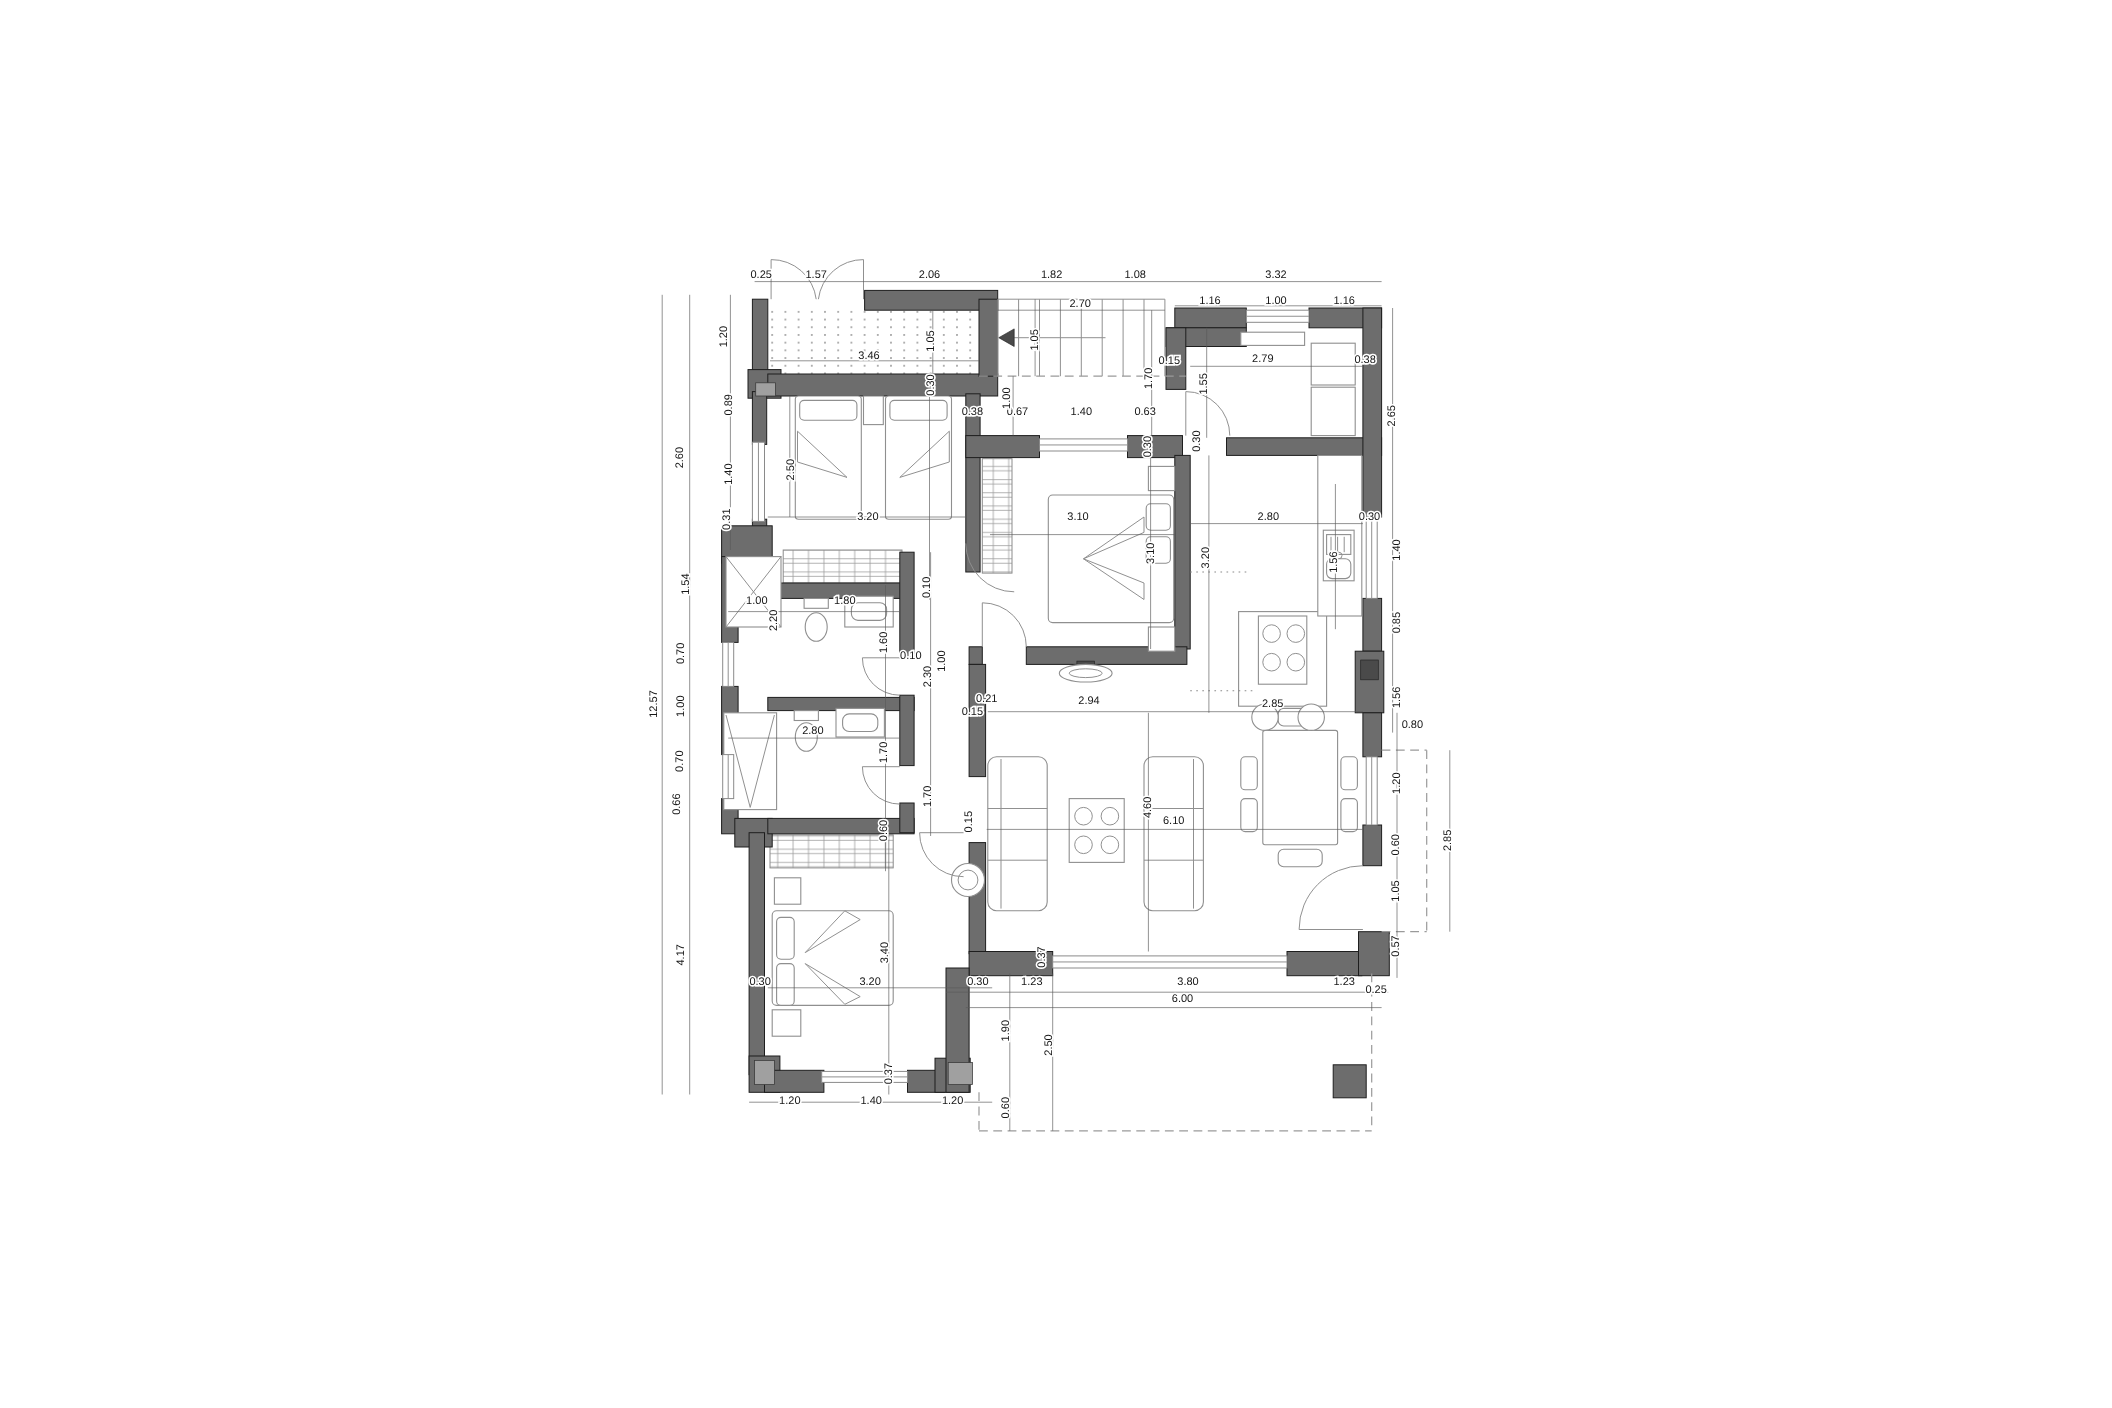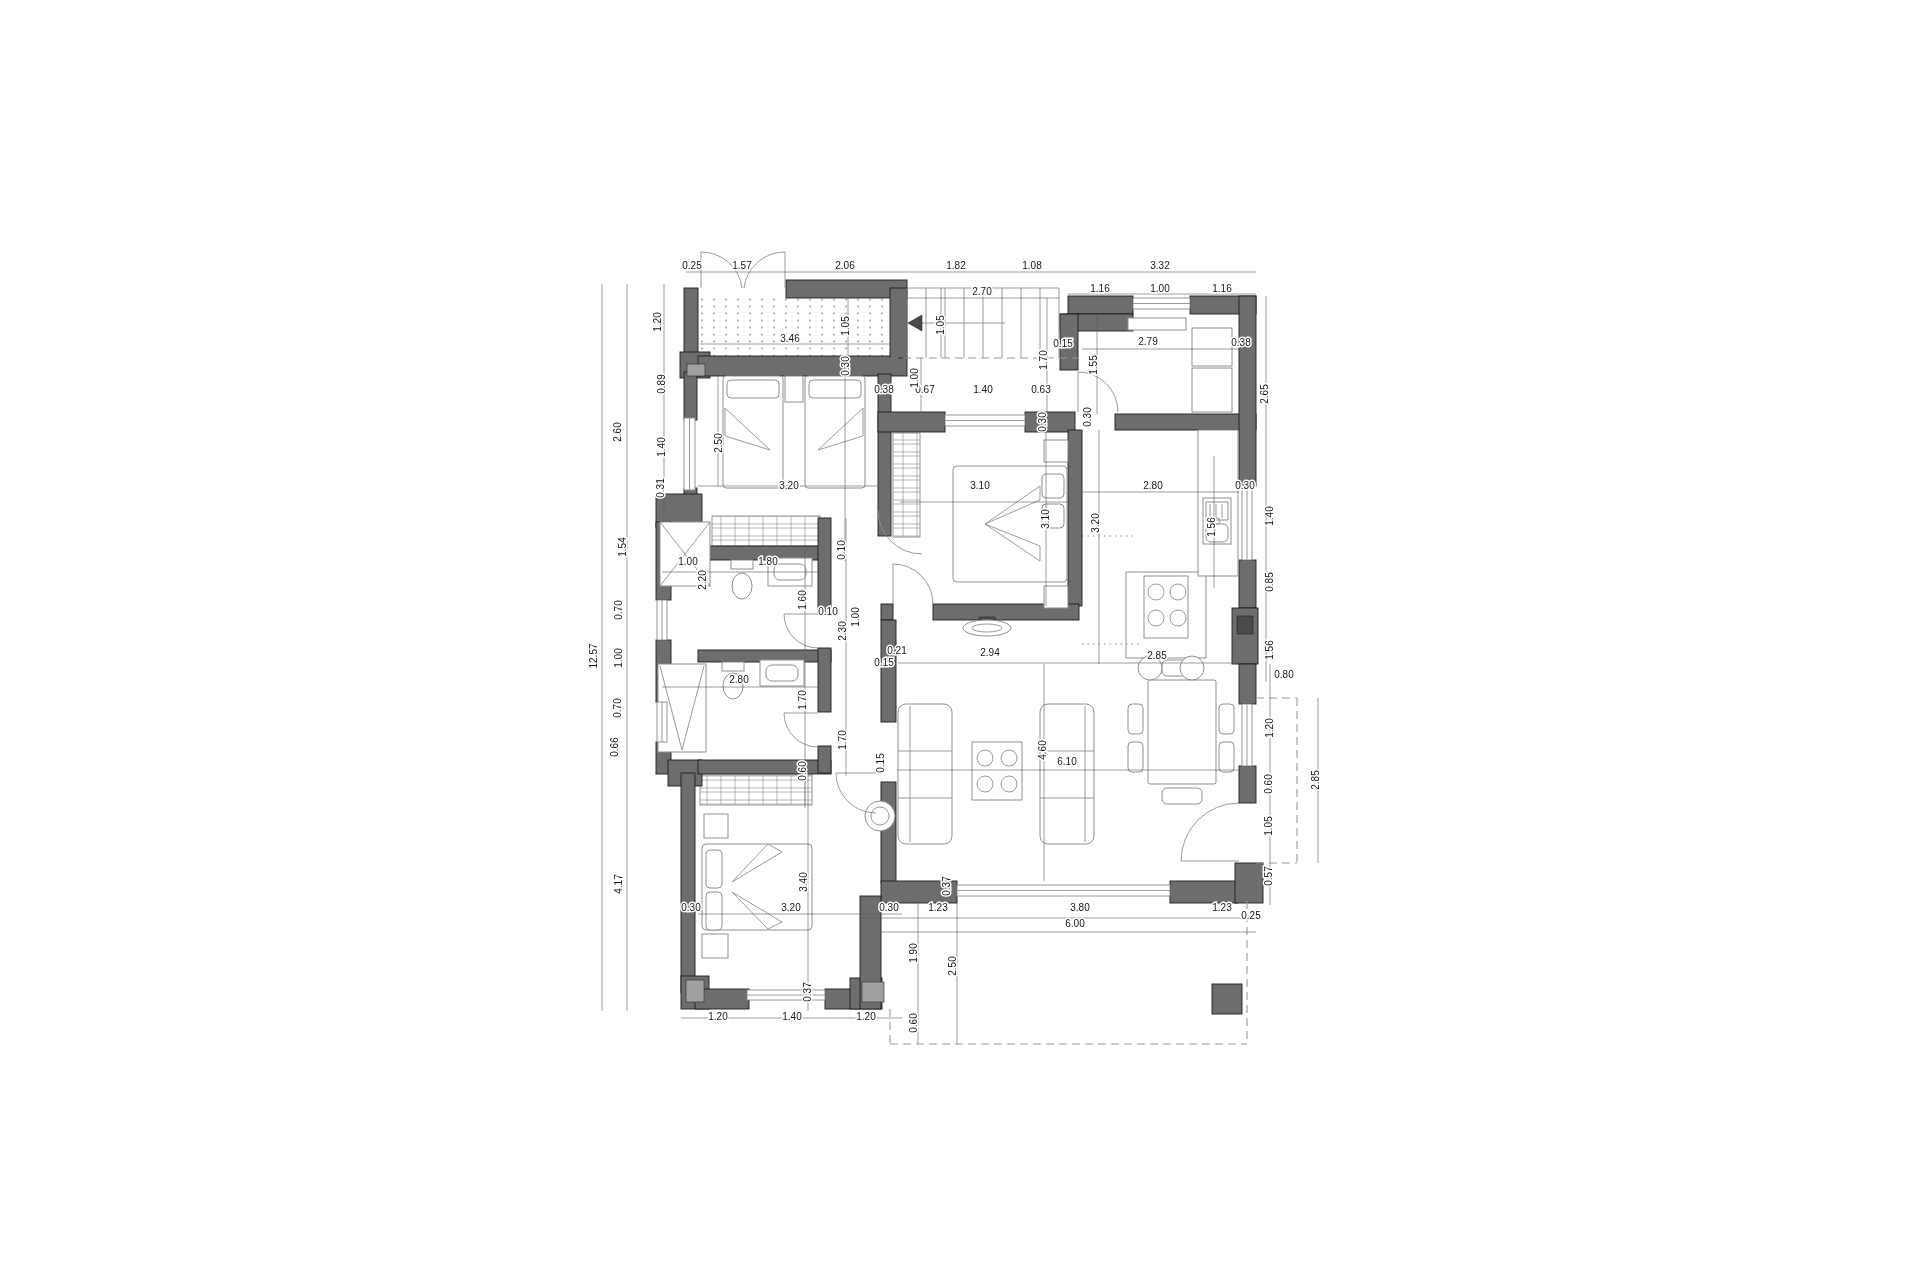--- a/index.html
+++ b/index.html
@@ -1,17 +1,17 @@
 <!DOCTYPE html>
 <html><head>
 <meta charset="utf-8">
 <style>
   html,body{margin:0;padding:0;background:#ffffff;}
   body{width:1920px;height:1280px;position:relative;font-family:"Liberation Sans",sans-serif;}
-  #stage{position:absolute;inset:0;margin-top:16px;}
+  #stage{position:absolute;inset:0;}
   svg{position:absolute;top:0;left:0;}
   .w{fill:#6d6d6d;stroke:#1d1d1d;stroke-width:0.9;}
   .p{fill:#a0a0a0;stroke:#3a3a3a;stroke-width:0.7;}
   .dk{fill:#4a4a4a;stroke:#222;stroke-width:0.6;}
   .f{fill:#ffffff;stroke:#8f8f8f;stroke-width:1;}
   .cl{fill:url(#gridPat);stroke:#8a8a8a;stroke-width:0.9;}
   .po{fill:url(#dotPat);stroke:none;}
   .win{fill:#ffffff;stroke:#8a8a8a;stroke-width:0.9;}
   .t{stroke:#8f8f8f;stroke-width:0.9;fill:none;}
   .d{stroke:#5a5a5a;stroke-width:0.6;fill:none;}

